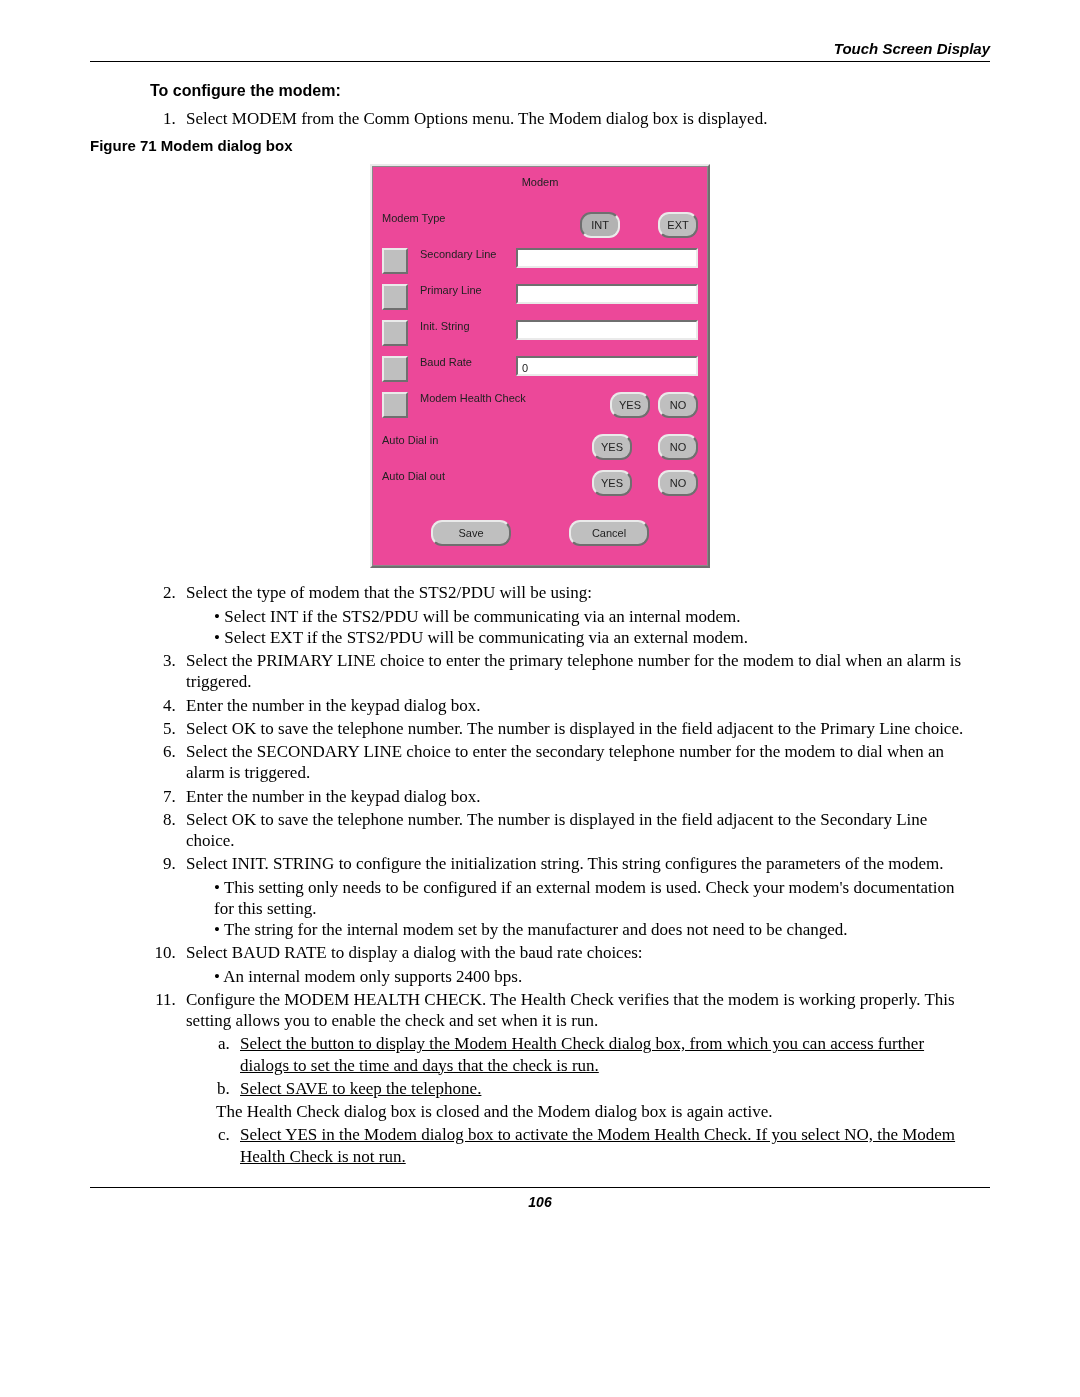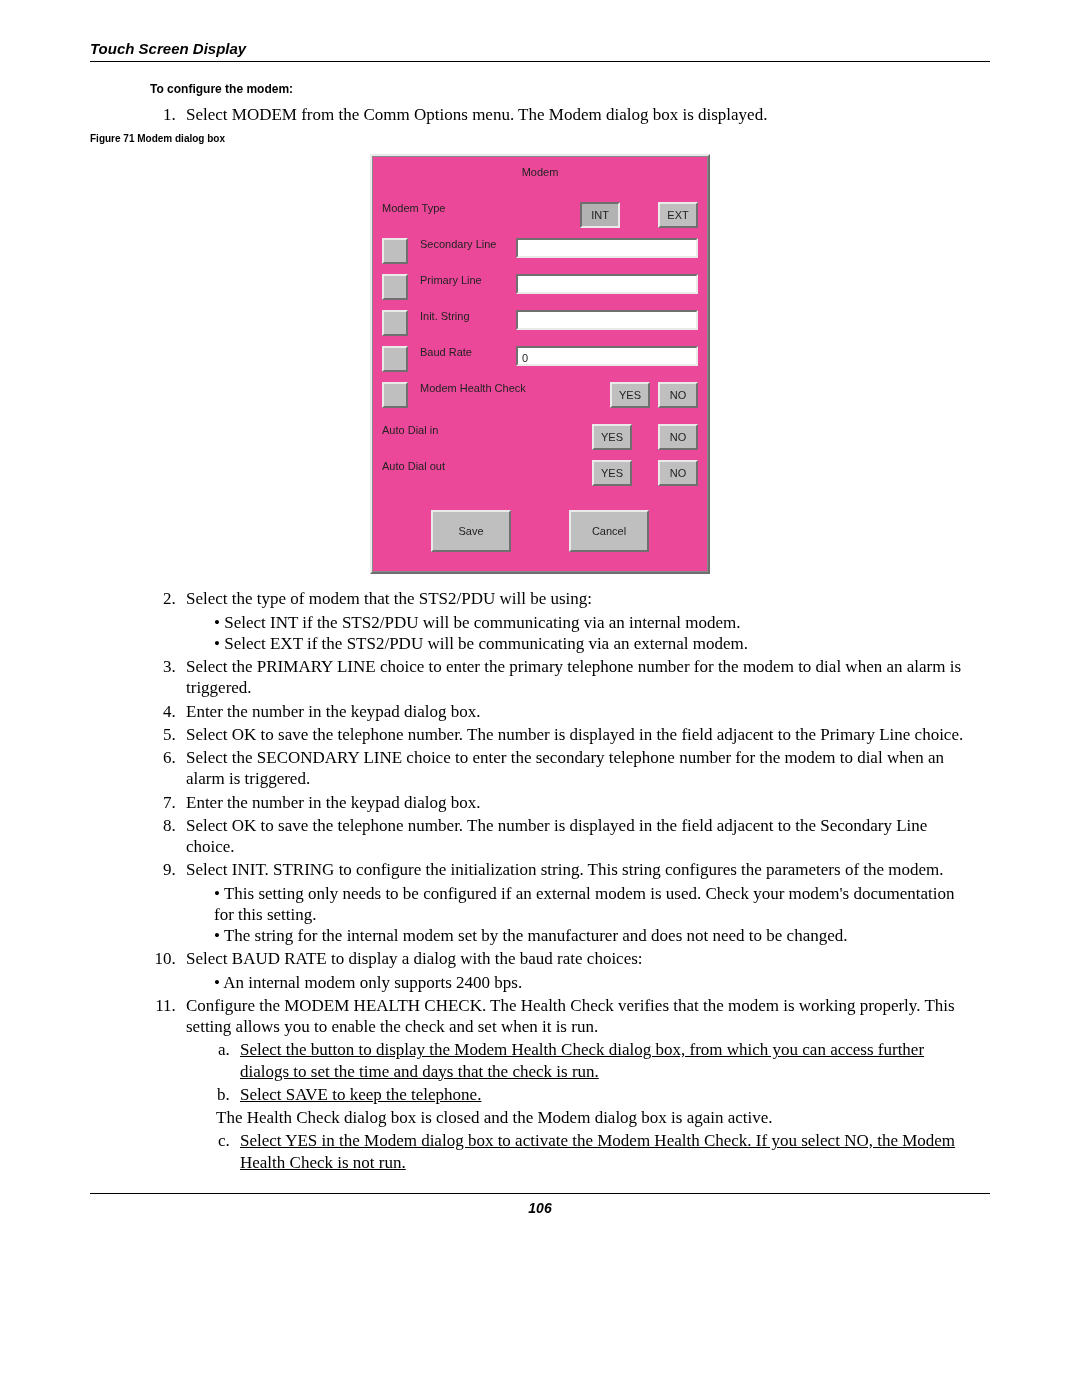--- a/index.html
+++ b/index.html
@@ -11,42 +11,43 @@
   }
   .page {
     width: 1080px;
     min-height: 1397px;
     margin: 0 auto;
     box-sizing: border-box;
     padding: 40px 90px 30px 90px;
     position: relative;
   }
   .header-right {
+    text-align: right;
     font-family: Arial, Helvetica, sans-serif;
     font-weight: bold;
     font-style: italic;
     font-size: 15px;
     margin-bottom: 4px;
   }
   .hr-top {
     border: none;
     border-top: 1px solid #000;
     margin: 0 0 20px 0;
   }
   .section-title {
     font-family: Arial, Helvetica, sans-serif;
     font-weight: bold;
-    font-size: 12px;
+    font-size: 16px;
     margin-left: 60px;
     margin-bottom: 8px;
   }
   .figure-caption {
     font-family: Arial, Helvetica, sans-serif;
     font-weight: bold;
-    font-size: 10px;
+    font-size: 15px;
     margin: 8px 0 10px 0;
   }
   ol.main {
     margin: 0 16px 0 60px;
     padding-left: 30px;
     font-size: 17px;
     line-height: 1.25;
   }
   ol.main > li {
     margin-bottom: 2px;
@@ -139,36 +140,37 @@
     border-top: 2px solid #eaeaea;
     border-left: 2px solid #eaeaea;
     border-right: 2px solid #6f6f6f;
     border-bottom: 2px solid #6f6f6f;
     font-size: 11px;
     text-align: center;
     box-sizing: border-box;
     display: inline-flex;
     align-items: center;
     justify-content: center;
+    border-radius: 11px;
   }
   .btn.selected {
     border-top: 2px solid #6f6f6f;
     border-left: 2px solid #6f6f6f;
     border-right: 2px solid #eaeaea;
     border-bottom: 2px solid #eaeaea;
     background: #b2b2b2;
   }
   .btn-small {
     width: 40px;
     height: 26px;
     margin-left: 8px;
   }
   .btn-wide {
     width: 80px;
-    height: 42px;
+    height: 26px;
   }
   .spacer {
     flex: 1 1 auto;
   }
   .dlg-bottom {
     display: flex;
     justify-content: space-around;
     margin-top: 24px;
     padding: 0 20px;
   }

